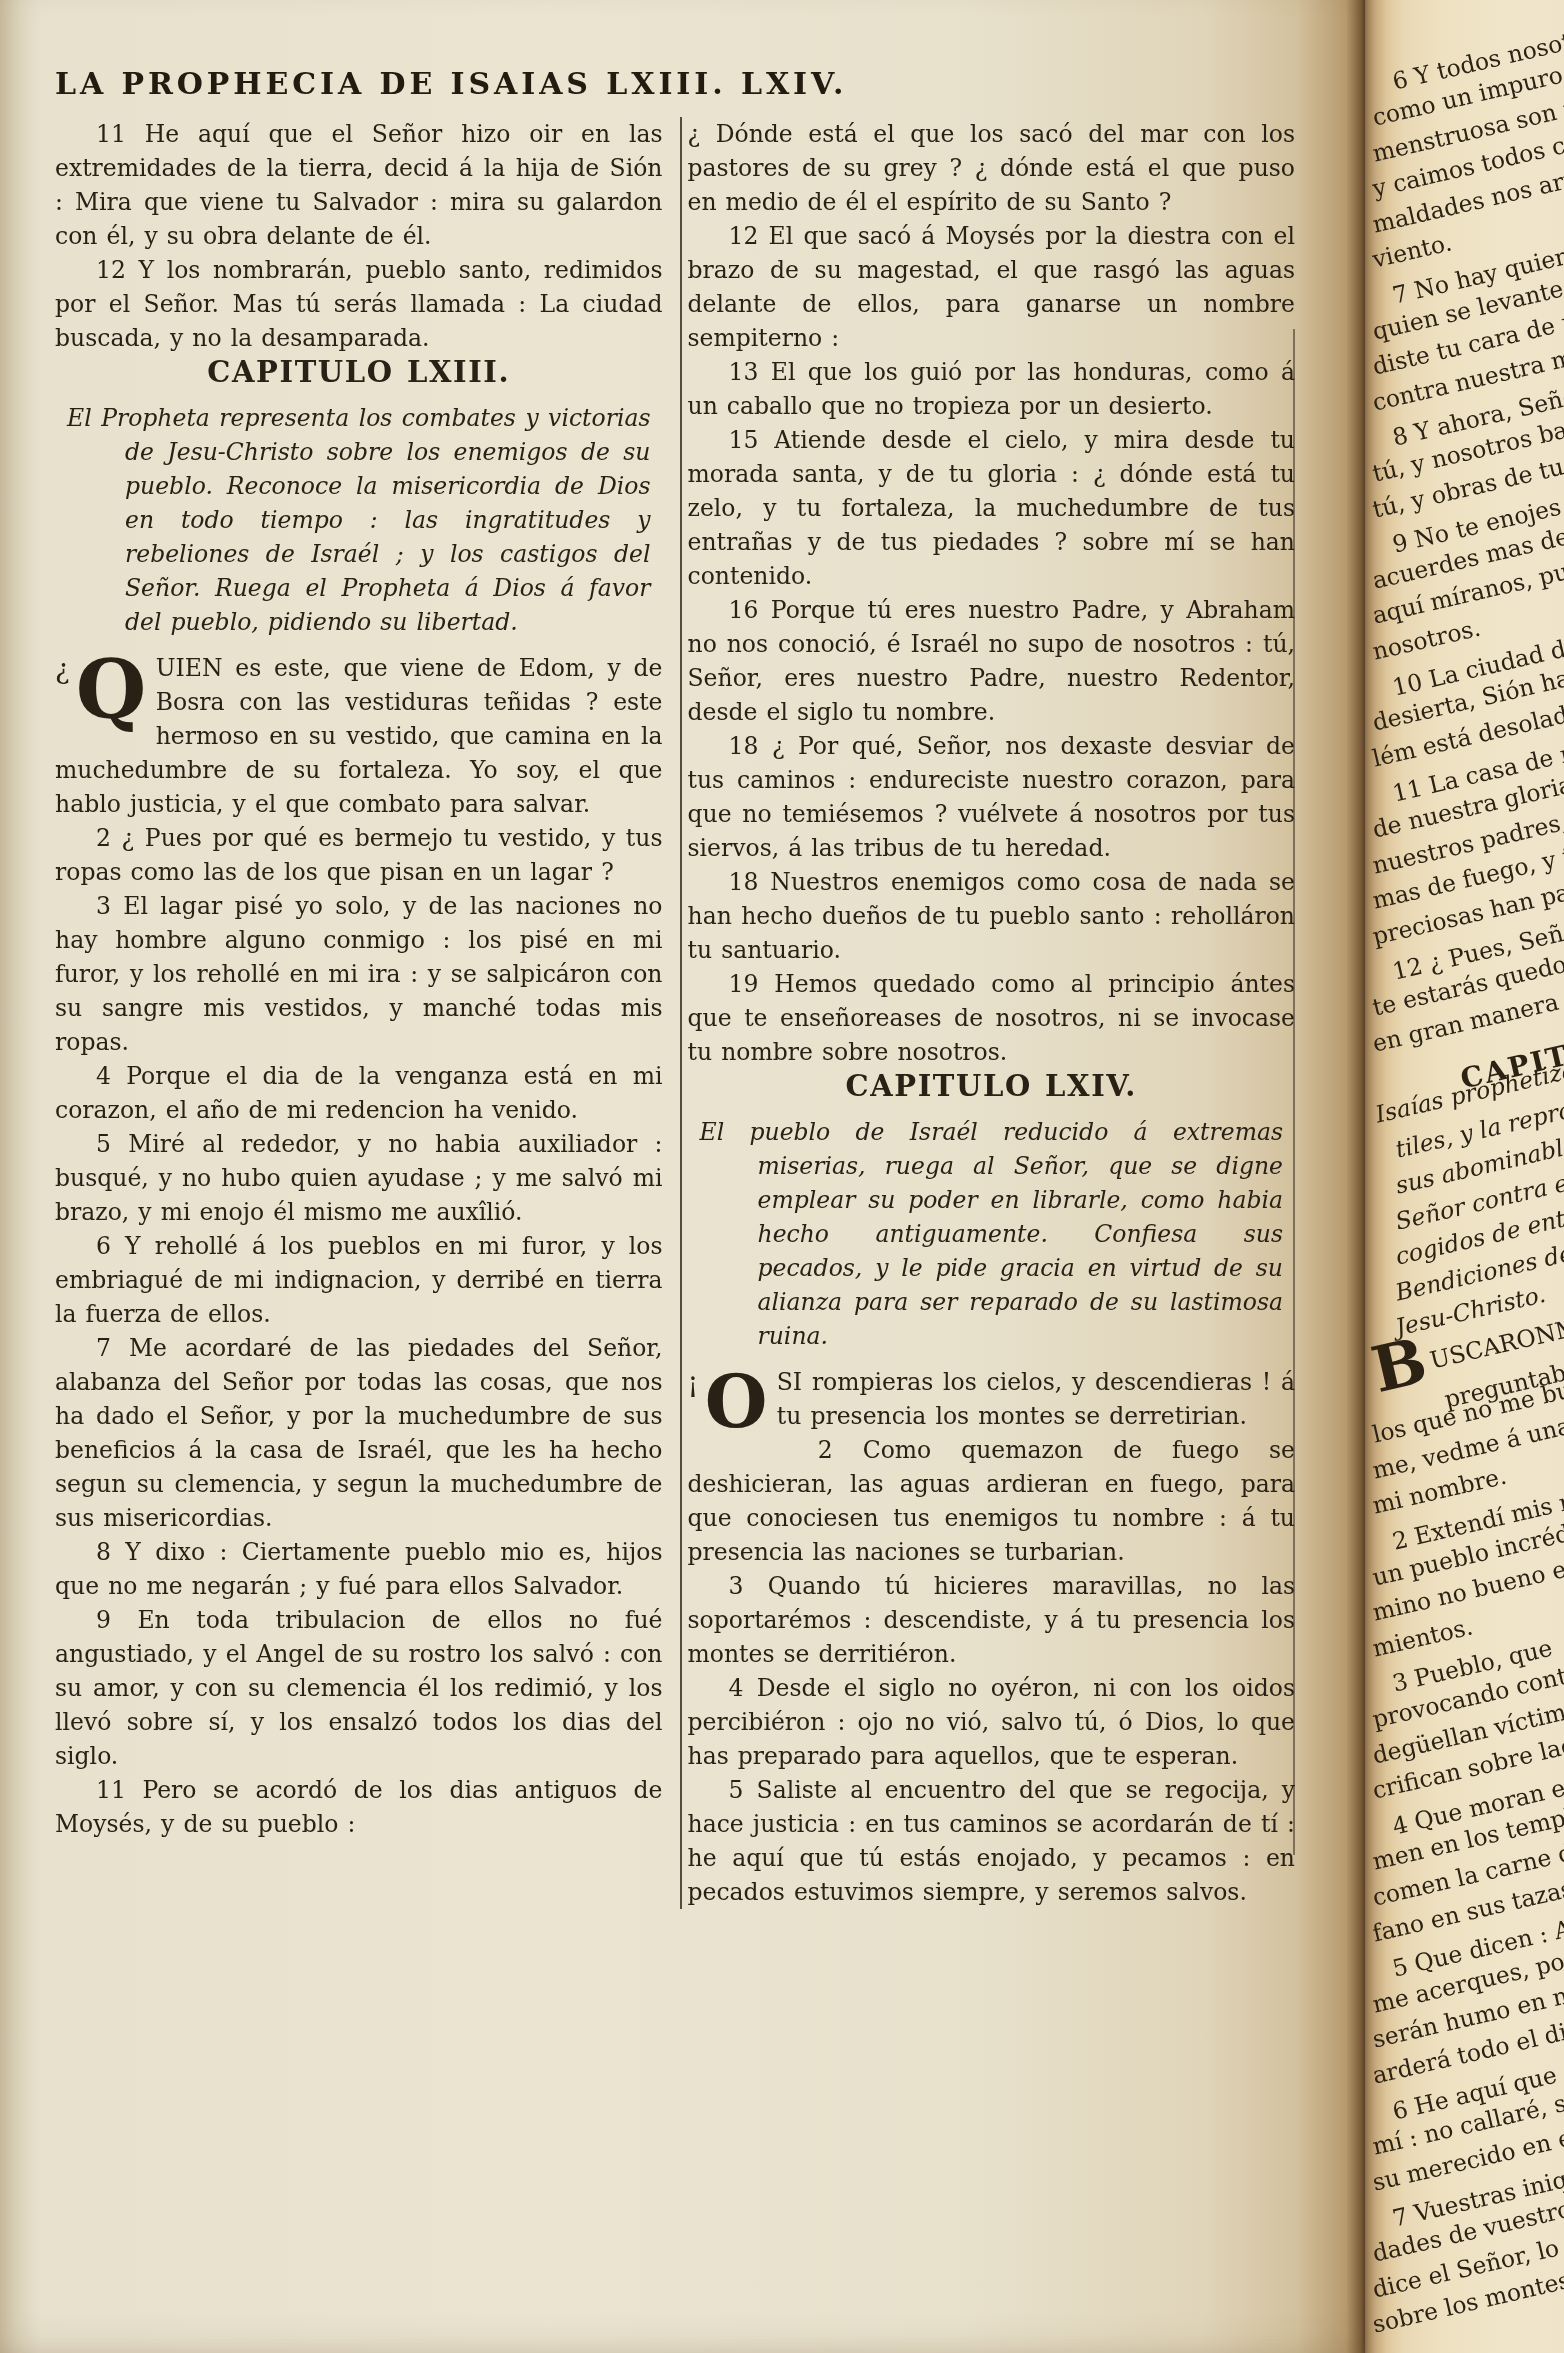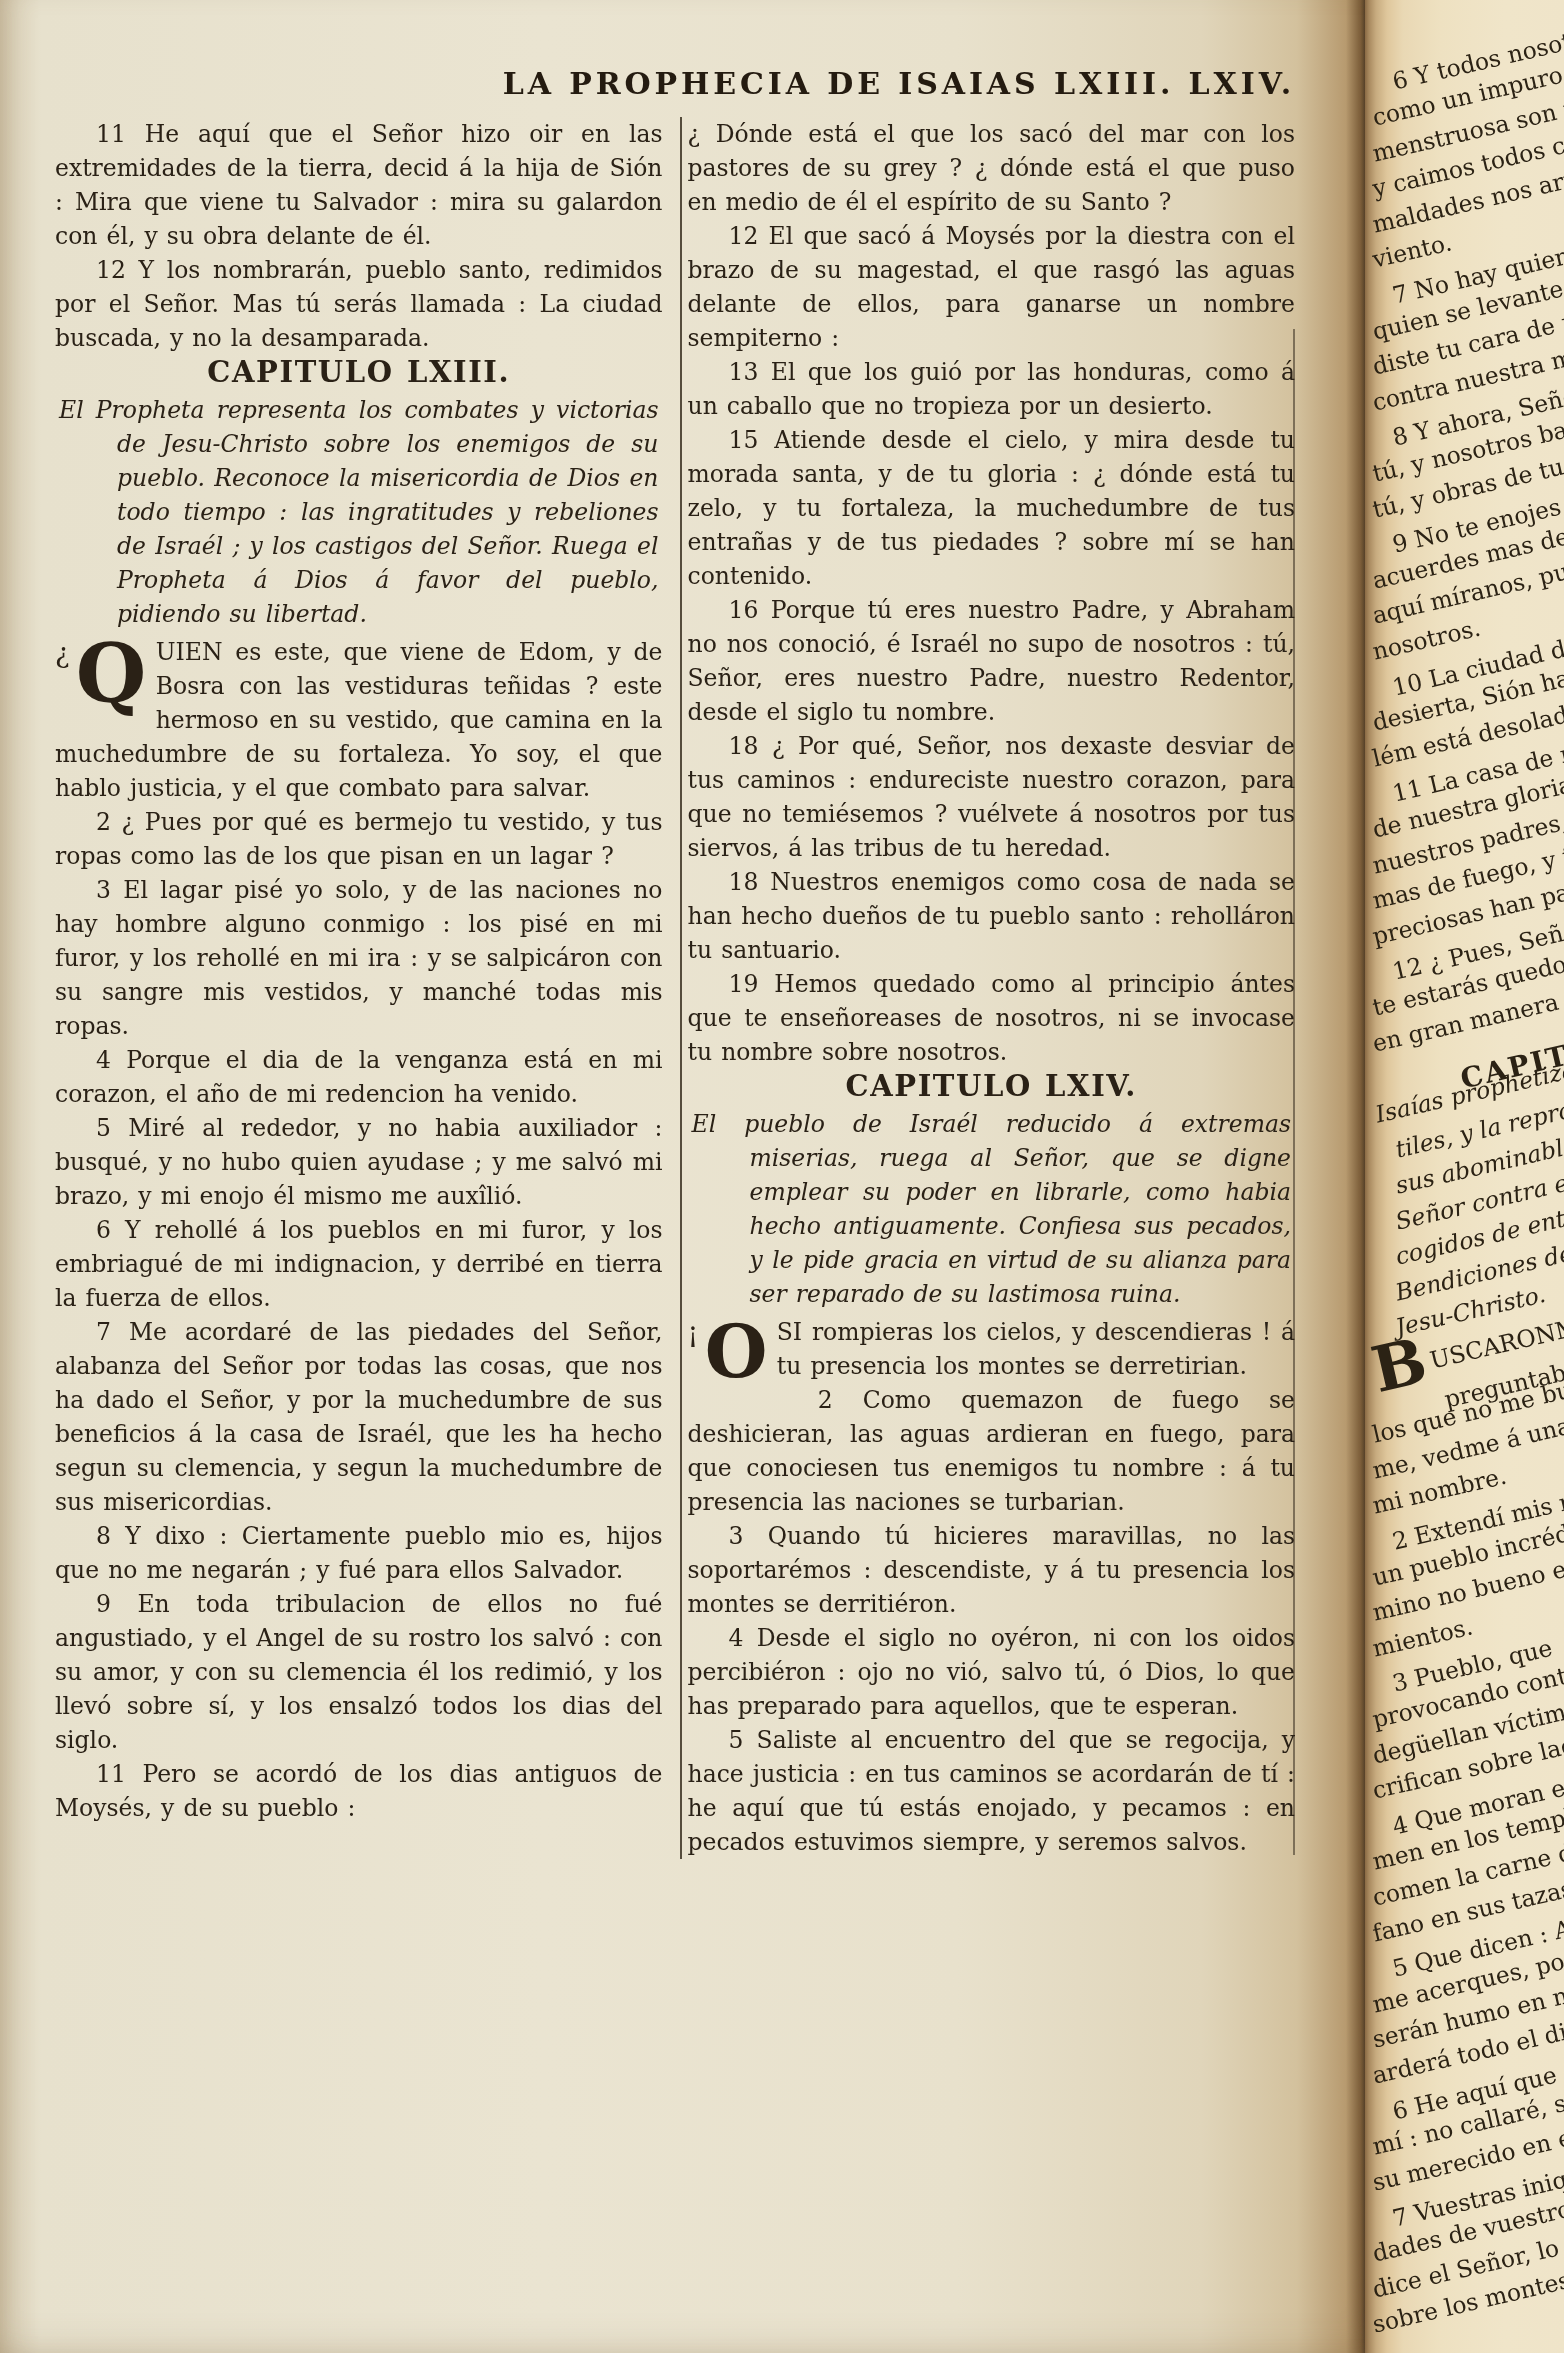--- a/index.html
+++ b/index.html
@@ -4,33 +4,33 @@
 <style>
   html,body{margin:0;padding:0;width:1565px;height:2354px;overflow:hidden;
     font-family:"DejaVu Serif", serif;}
   #photo{position:relative;width:1565px;height:2354px;background:#3a2c1a;overflow:hidden;}
 
   
   #main-page{position:absolute;left:0;top:0;width:1365px;height:2354px;
     background:linear-gradient(90deg,#d9cfb6 0%,#e7e1cd 3%,#eae4d1 40%,#e8e1cc 70%,#e0d5ba 88%,#d3c19d 95%,#b79a6f 98.6%,#7a5c38 99.7%,#55402a 100%);
     box-shadow:inset 20.3px 0 31px -19px rgba(130,100,60,.35), inset 0 -23.5px 39px -23.5px rgba(130,100,60,.28);
     color:#2a2116;}
-  #page-header{position:absolute;left:55px;top:66px;width:1240px;text-align:right;
+  #page-header{position:absolute;left:55px;top:66px;width:1240px;text-align:left;
     font-size:30px;font-weight:600;letter-spacing:3.9px;color:#241b10;white-space:nowrap;}
   #columns{position:absolute;left:55px;top:117px;width:1240px;display:flex;}
   .col{width:620px;font-size:23.5px;line-height:34px;text-align:justify;word-spacing:1.6px;}
   #left-column{padding-right:17px;}
   #right-column{padding-left:6px;border-left:2.3px solid rgba(48,37,22,.8);}
   #right-rule{position:absolute;left:1293px;top:329px;height:1526px;width:1.6px;
     background:rgba(40,30,18,.5);}
   .para{margin:0;text-indent:41px;}
   .para.cont{text-indent:0;}
   h2.chapter{margin:0;font-size:29px;font-weight:600;letter-spacing:1.6px;text-align:center;
     line-height:34px;text-indent:0;}
-  .summary{margin:4px;font-style:italic;padding-left:58px;text-indent:-58px;}
+  .summary{margin:12px;font-style:italic;padding-left:58px;text-indent:-58px;}
   .dropcap-para{text-indent:0;}
   .dc-open{float:left;font-size:27px;line-height:31px;margin:1.6px 4.7px 0 0;}
   .dc-letter{float:left;font-size:81px;line-height:66px;margin:4.7px 9.4px 0 1.6px;font-weight:600;}
   .dc-letter.small{font-size:72px;line-height:64px;}
 
   
   #next-page{position:absolute;left:1365px;top:0;width:200px;height:2354px;overflow:hidden;
     background:linear-gradient(90deg,#8a6a44 0%,#a8895f 2%,#c7ab7f 5.5%,#dfc79c 11%,#e9d8b4 19%,#eee1c1 38%,#f0e5c9 70%,#efe4c9 100%);
     color:#2b2214;}
   .np-line{position:absolute;left:7.8px;white-space:nowrap;font-size:23.5px;line-height:31px;

